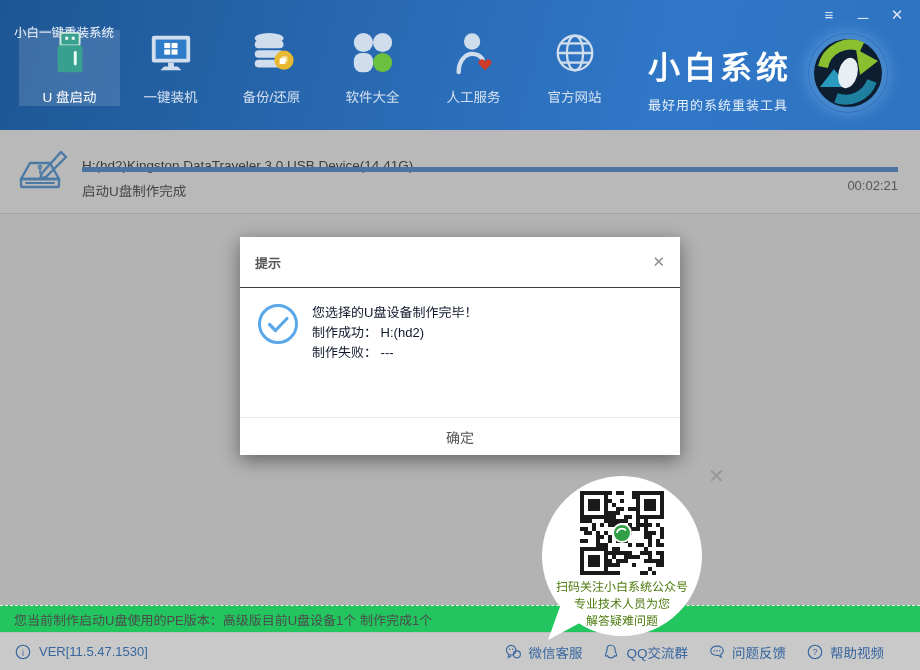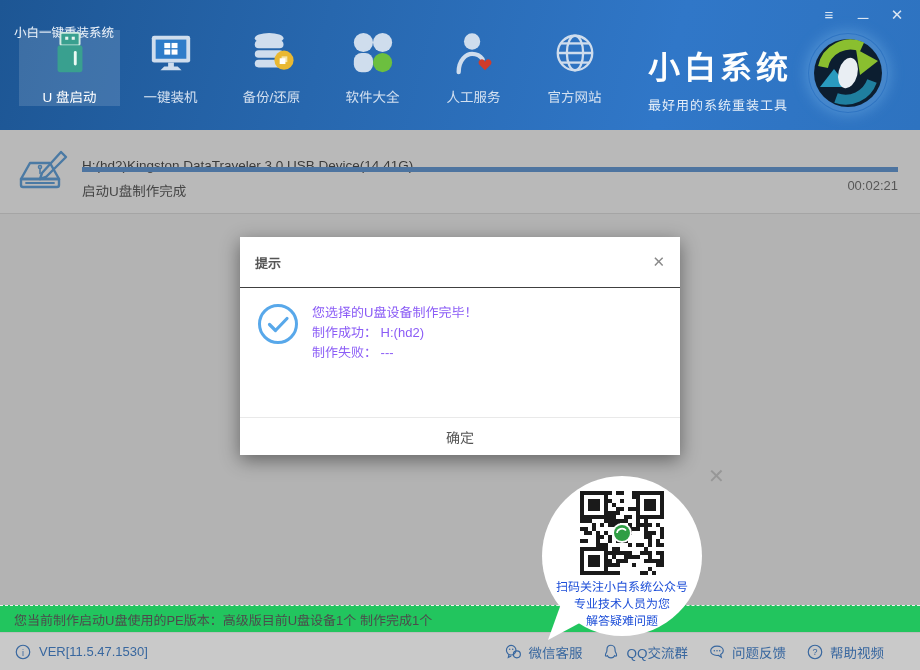--- a/index.html
+++ b/index.html
@@ -42,31 +42,31 @@
   .ver{display:flex;align-items:center;gap:7px;font-size:13px;cursor:default;}
   .flinks{margin-left:auto;display:flex;gap:20px;margin-right:22px;font-size:13.5px;}
   .flink{display:flex;align-items:center;gap:6px;cursor:pointer;}
   .fic{width:18px;height:18px;display:block;}
 
   
   .dialog{position:absolute;left:240px;top:237px;width:440px;background:#ffffff;z-index:20;
     box-shadow:0 5px 18px rgba(0,0,0,.45);}
   .dlg-head{height:34px;display:flex;align-items:center;padding:8px 15px;border-bottom:1px solid #404040;font-size:13px;color:#555;font-weight:bold;}
   .dlg-close{margin-left:auto;color:#8a8a8a;font-size:15px;cursor:pointer;user-select:none;}
-  .dlg-body{position:relative;padding:15px 22px 16px 72px;min-height:98px;font-size:13px;color:#8b5cf6;line-height:20px;}
+  .dlg-body{position:relative;padding:15px 22px 16px 72px;min-height:98px;font-size:13px;color:#0f172a;line-height:20px;}
   .check-icon{position:absolute;left:17px;top:15px;}
   .dlg-foot{border-top:1px solid #e9e9e9;height:37px;display:flex;align-items:center;justify-content:center;
     font-size:14px;color:#555;cursor:pointer;}
 
   
   .bubble{position:absolute;left:542px;top:476px;width:160px;height:160px;background:#fff;border-radius:50%;z-index:21;text-align:center;}
   .bubble-tail{position:absolute;left:6px;top:130px;width:34px;height:34px;background:#fff;
     clip-path:polygon(0% 100%,36% 0%,100% 46%);}
   .qr-box{width:84px;height:84px;margin:15px auto 4px auto;}
-  .bubble-text{font-size:12px;color:#1d4ed8;line-height:17px;}
+  .bubble-text{font-size:12px;color:#4d7c0f;line-height:17px;}
   .bubble-close{position:absolute;left:708px;top:466px;z-index:21;color:#979797;font-size:20px;line-height:20px;cursor:pointer;user-select:none;}
 </style>
 </head>
 <body>
 
 <div class="window">
 
   <div class="topbar">
     <div class="titlebar">
       <span class="app-title">小白一键重装系统</span>

